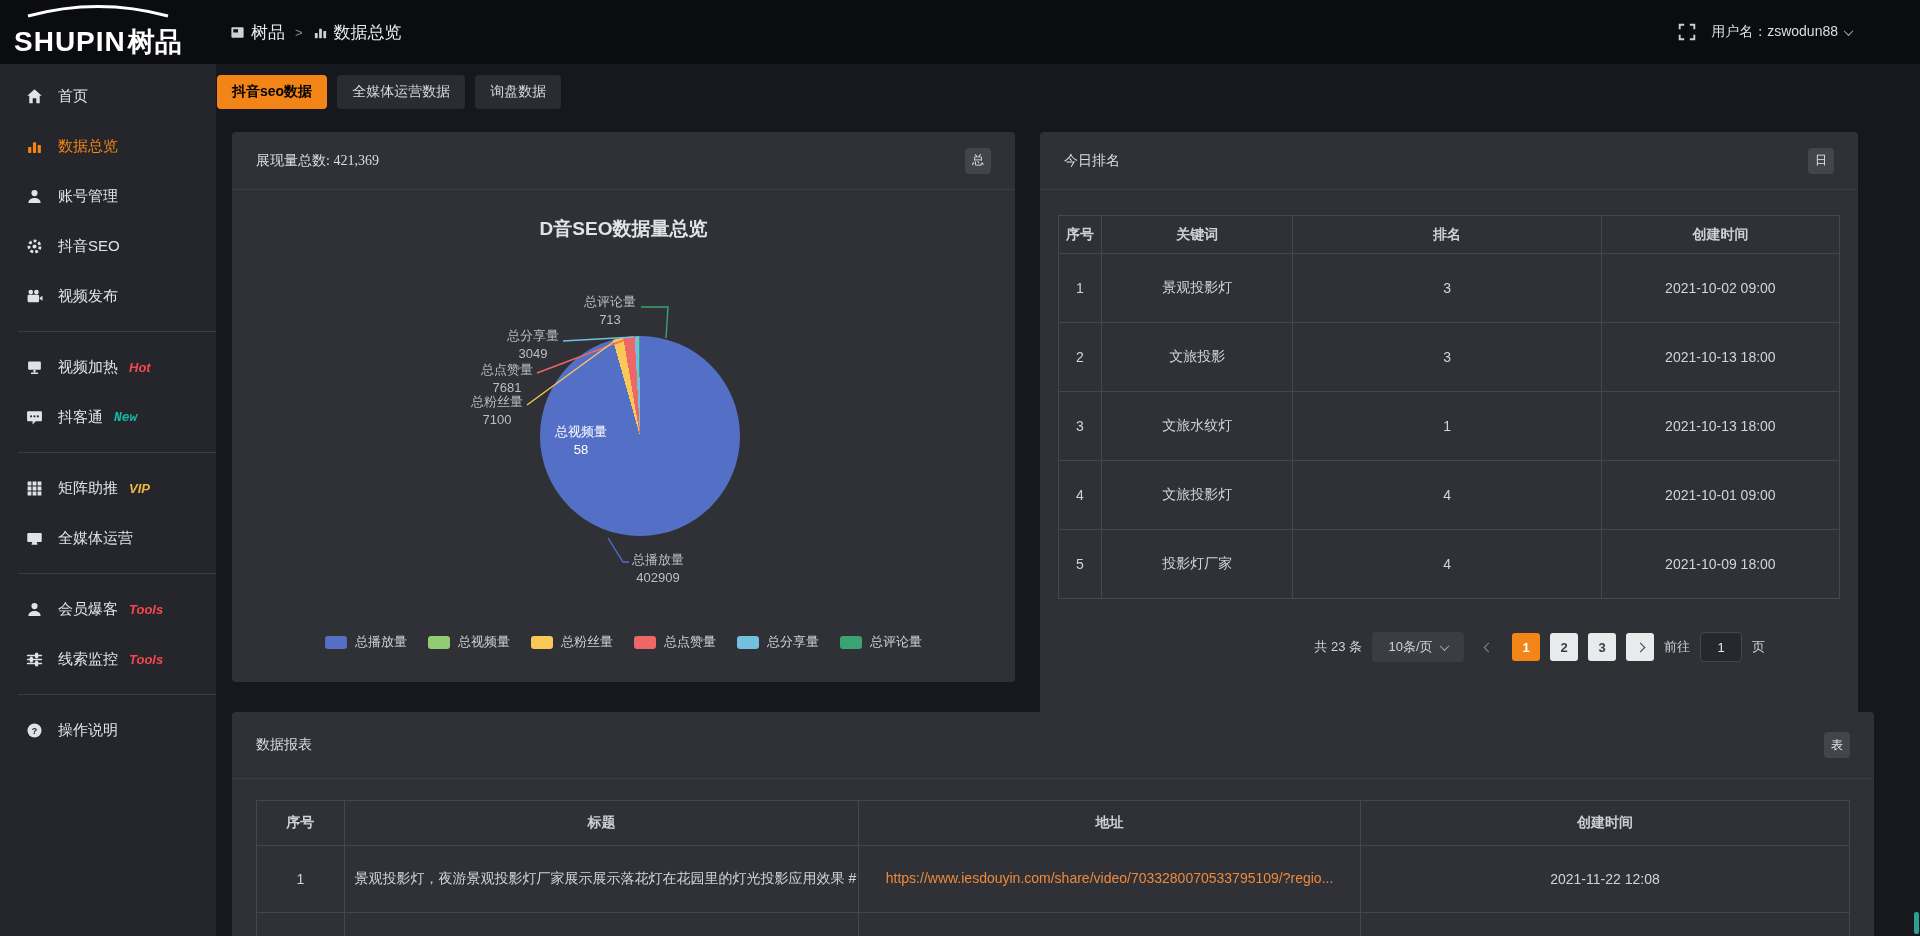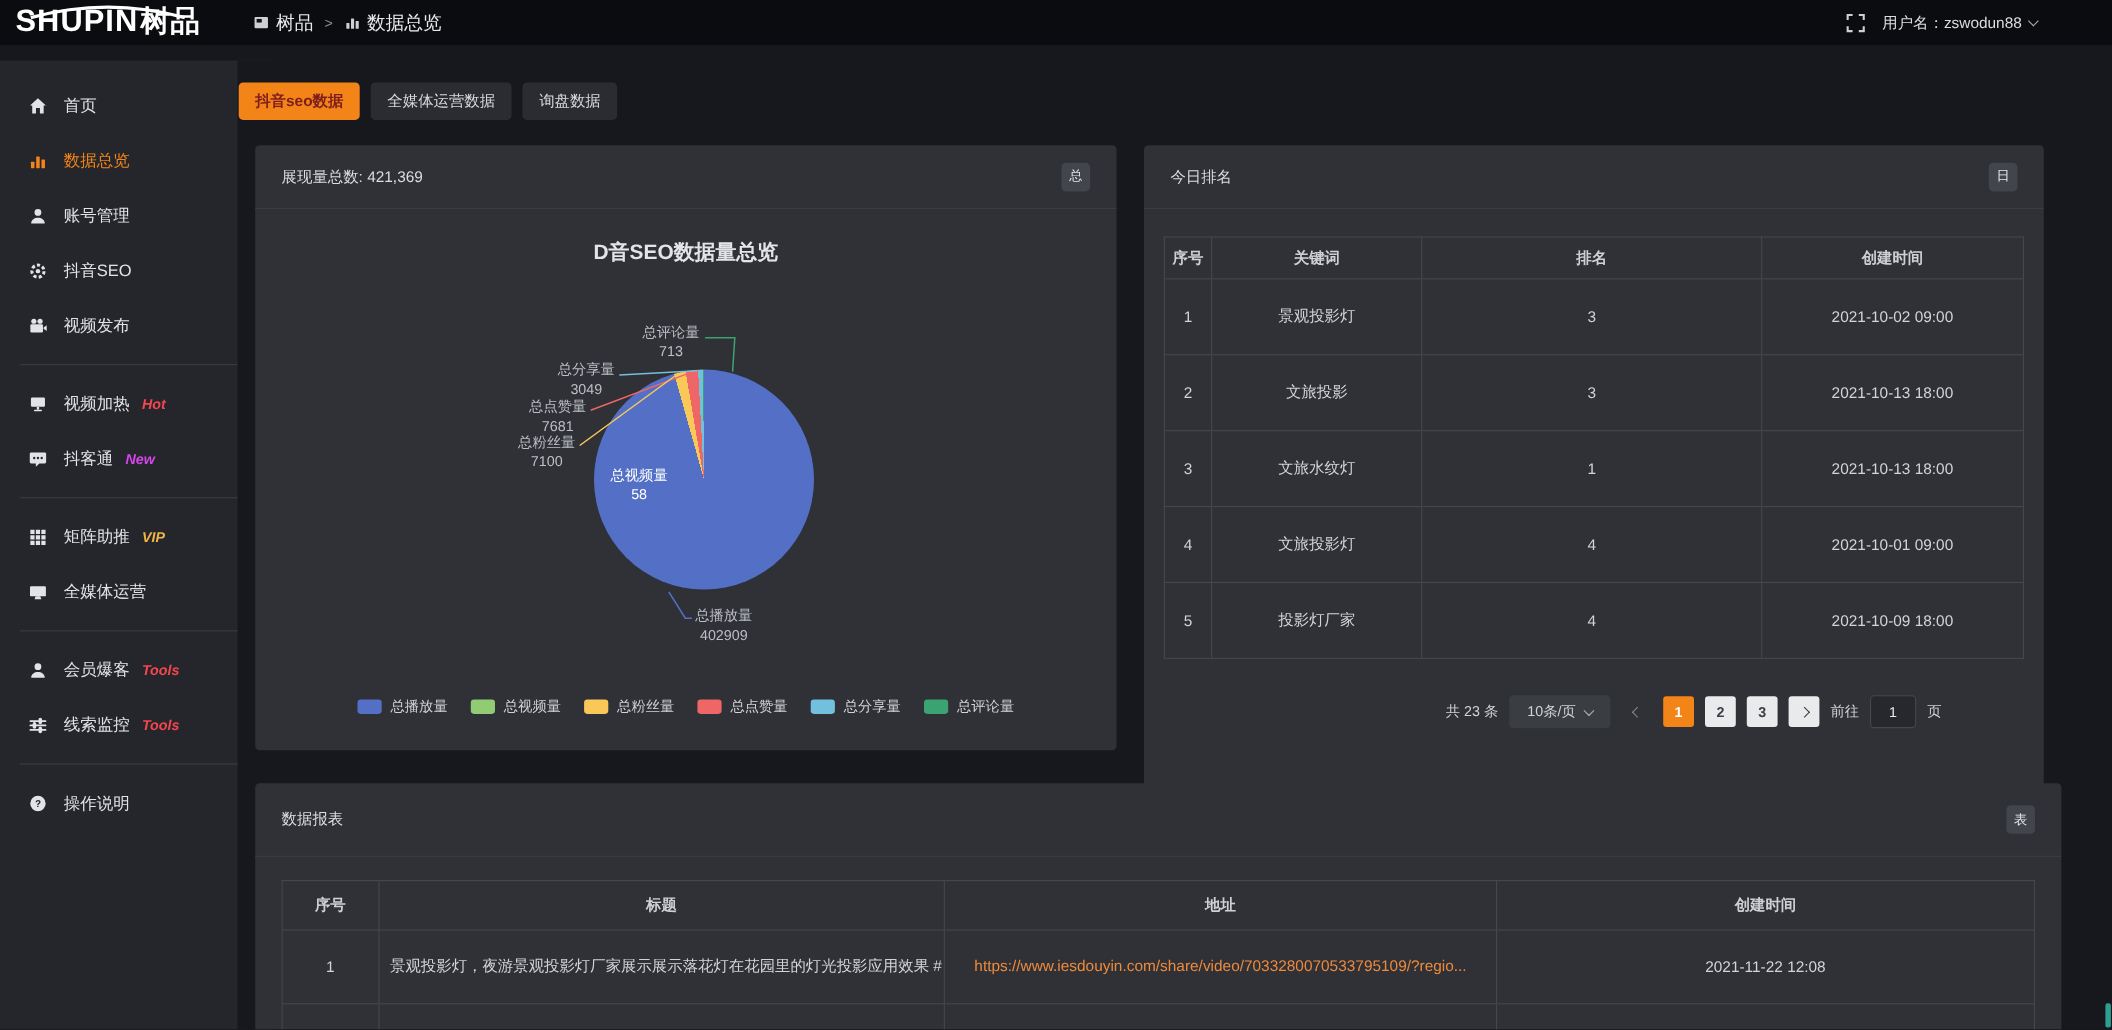--- a/index.html
+++ b/index.html
@@ -1,20 +1,20 @@
 <!DOCTYPE html>
 <html><head>
 <meta charset="utf-8">
 <style>
   * { margin:0; padding:0; box-sizing:border-box; }
   html,body { width:1920px; height:936px; overflow:hidden; }
   body { background:#17181d; font-family:"Liberation Sans", sans-serif; position:relative; color:#d5d6d9; }
 
   
-  .topbar { position:absolute; left:0; top:0; right:0; height:41px; background:#0b0c0f; display:flex; align-items:center; z-index:5; }
+  .topbar { position:absolute; left:0; top:0; right:0; height:64px; background:#0b0c0f; display:flex; align-items:center; z-index:5; }
   .logo { width:216px; display:flex; align-items:flex-end; padding-left:14px; position:relative; height:100%; cursor:pointer; }
   .logo-arc { position:absolute; left:22px; top:3px; }
   .logo-text { display:flex; align-items:baseline; margin-bottom:8px; }
   .logo-en { color:#fff; font-size:28px; font-weight:800; letter-spacing:1px; line-height:1; }
   .logo-cn { color:#fff; font-size:27px; font-weight:800; line-height:1; margin-left:2px; }
   .breadcrumb { display:flex; align-items:center; gap:9px; margin-left:14px; font-size:17px; color:#e8e9eb; }
   .bc-item { display:flex; align-items:center; gap:6px; cursor:pointer; }
   .bc-icon { width:15px; height:15px; display:flex; }
   .bc-icon svg { width:100%; height:100%; fill:#cfd0d3; }
   .bc-sep { color:#8a8c90; font-size:13px; margin:0 1px; }
@@ -34,27 +34,27 @@
   .side-item.active { color:#f28418; }
   .side-item.active .s-icon { color:#f28418; }
   .side-tag { margin-left:11px; font-size:13px; font-style:italic; font-weight:bold; }
   .side-chevron { position:absolute; right:18px; top:50%; width:7px; height:7px; border-right:1.5px solid #a2a4a8; border-bottom:1.5px solid #a2a4a8; transform:translateY(-65%) rotate(45deg); }
   .side-divider { height:1px; background:#393c41; margin:10px 18px; }
 
   
   .main { position:absolute; left:216px; top:55px; right:0; bottom:0; background:#17181d; overflow:hidden; }
   .tabs { position:absolute; left:1px; top:20px; display:flex; gap:10px; }
   .tab { height:34px; padding:0 15px; display:flex; align-items:center; font-size:14px; border-radius:4px; background:#2a2c31; color:#d8d9dc; cursor:pointer; }
-  .tab.active { background:#f28418; color:#7f1d1d; font-weight:bold; }
+  .tab.active { background:#f28418; color:#000000; font-weight:bold; }
 
   .card { position:absolute; background:#2f3136; border-radius:4px; }
   .chart-card  { left:16px;  top:77px;  width:783px;  height:550px; }
   .rank-card   { left:824px; top:77px;  width:818px;  height:644px; }
   .report-card { left:16px;  top:657px; width:1642px; height:330px; }
-  .card-head { height:58px; display:flex; align-items:center; justify-content:space-between; padding:16px 24px; border-bottom:1px solid #3b3d43; }
+  .card-head { height:58px; display:flex; align-items:center; justify-content:space-between; padding:16px 24px; border-bottom:1px solid #3b3d43;font-family:Liberation Serif, serif; }
   .report-card .card-head { height:67px; }
   .card-title { font-size:14px; color:#dcdde0; }
   .corner-badge { width:26px; height:26px; border-radius:4px; background:#42454b; color:#e6e7e9; font-size:12px; display:flex; align-items:center; justify-content:center; cursor:pointer; }
 
   
   .chart-title { position:absolute; top:84px; left:0; right:0; text-align:center; font-size:19px; font-weight:bold; color:#e3e4e7; }
   .pie { position:absolute; left:308px; top:204px; width:200px; height:200px; border-radius:50%; cursor:pointer; }
   .leader-svg { position:absolute; inset:0; pointer-events:none; }
   .pie-callout { position:absolute; width:60px; text-align:center; font-size:13px; color:#bcbfc5; line-height:1.4; }
   .pie-callout span { display:block; }
@@ -201,21 +201,21 @@
   <div class="side-item">
     <span class="s-icon">
         <svg viewBox="0 0 16 16">
           <path d="M2.2 2.2h11.6c.7 0 1.2.5 1.2 1.2v7c0 .7-.5 1.2-1.2 1.2H9.2l-3 2.9v-2.9H2.2c-.7 0-1.2-.5-1.2-1.2v-7c0-.7.5-1.2 1.2-1.2z"></path>
           <circle cx="4.8" cy="6.9" r="1" fill="#24262b"></circle>
           <circle cx="8" cy="6.9" r="1" fill="#24262b"></circle>
           <circle cx="11.2" cy="6.9" r="1" fill="#24262b"></circle>
         </svg>
       </span>
     <span>抖客通</span>
-    <span class="side-tag" style="color: #d946ef;">New</span>
+    <span class="side-tag" style="color: #14b8a6; font-family: Liberation Mono, monospace;">New</span>
     <span class="side-chevron"></span>
   </div>
   <div class="side-divider"></div>
   <div class="side-item">
     <span class="s-icon">
         <svg viewBox="0 0 16 16">
           <path d="M1.5 1.5h3.6v3.6H1.5zM6.2 1.5h3.6v3.6H6.2zM10.9 1.5h3.6v3.6h-3.6zM1.5 6.2h3.6v3.6H1.5zM6.2 6.2h3.6v3.6H6.2zM10.9 6.2h3.6v3.6h-3.6zM1.5 10.9h3.6v3.6H1.5zM6.2 10.9h3.6v3.6H6.2zM10.9 10.9h3.6v3.6h-3.6z"></path>
         </svg>
       </span>
     <span>矩阵助推</span>

